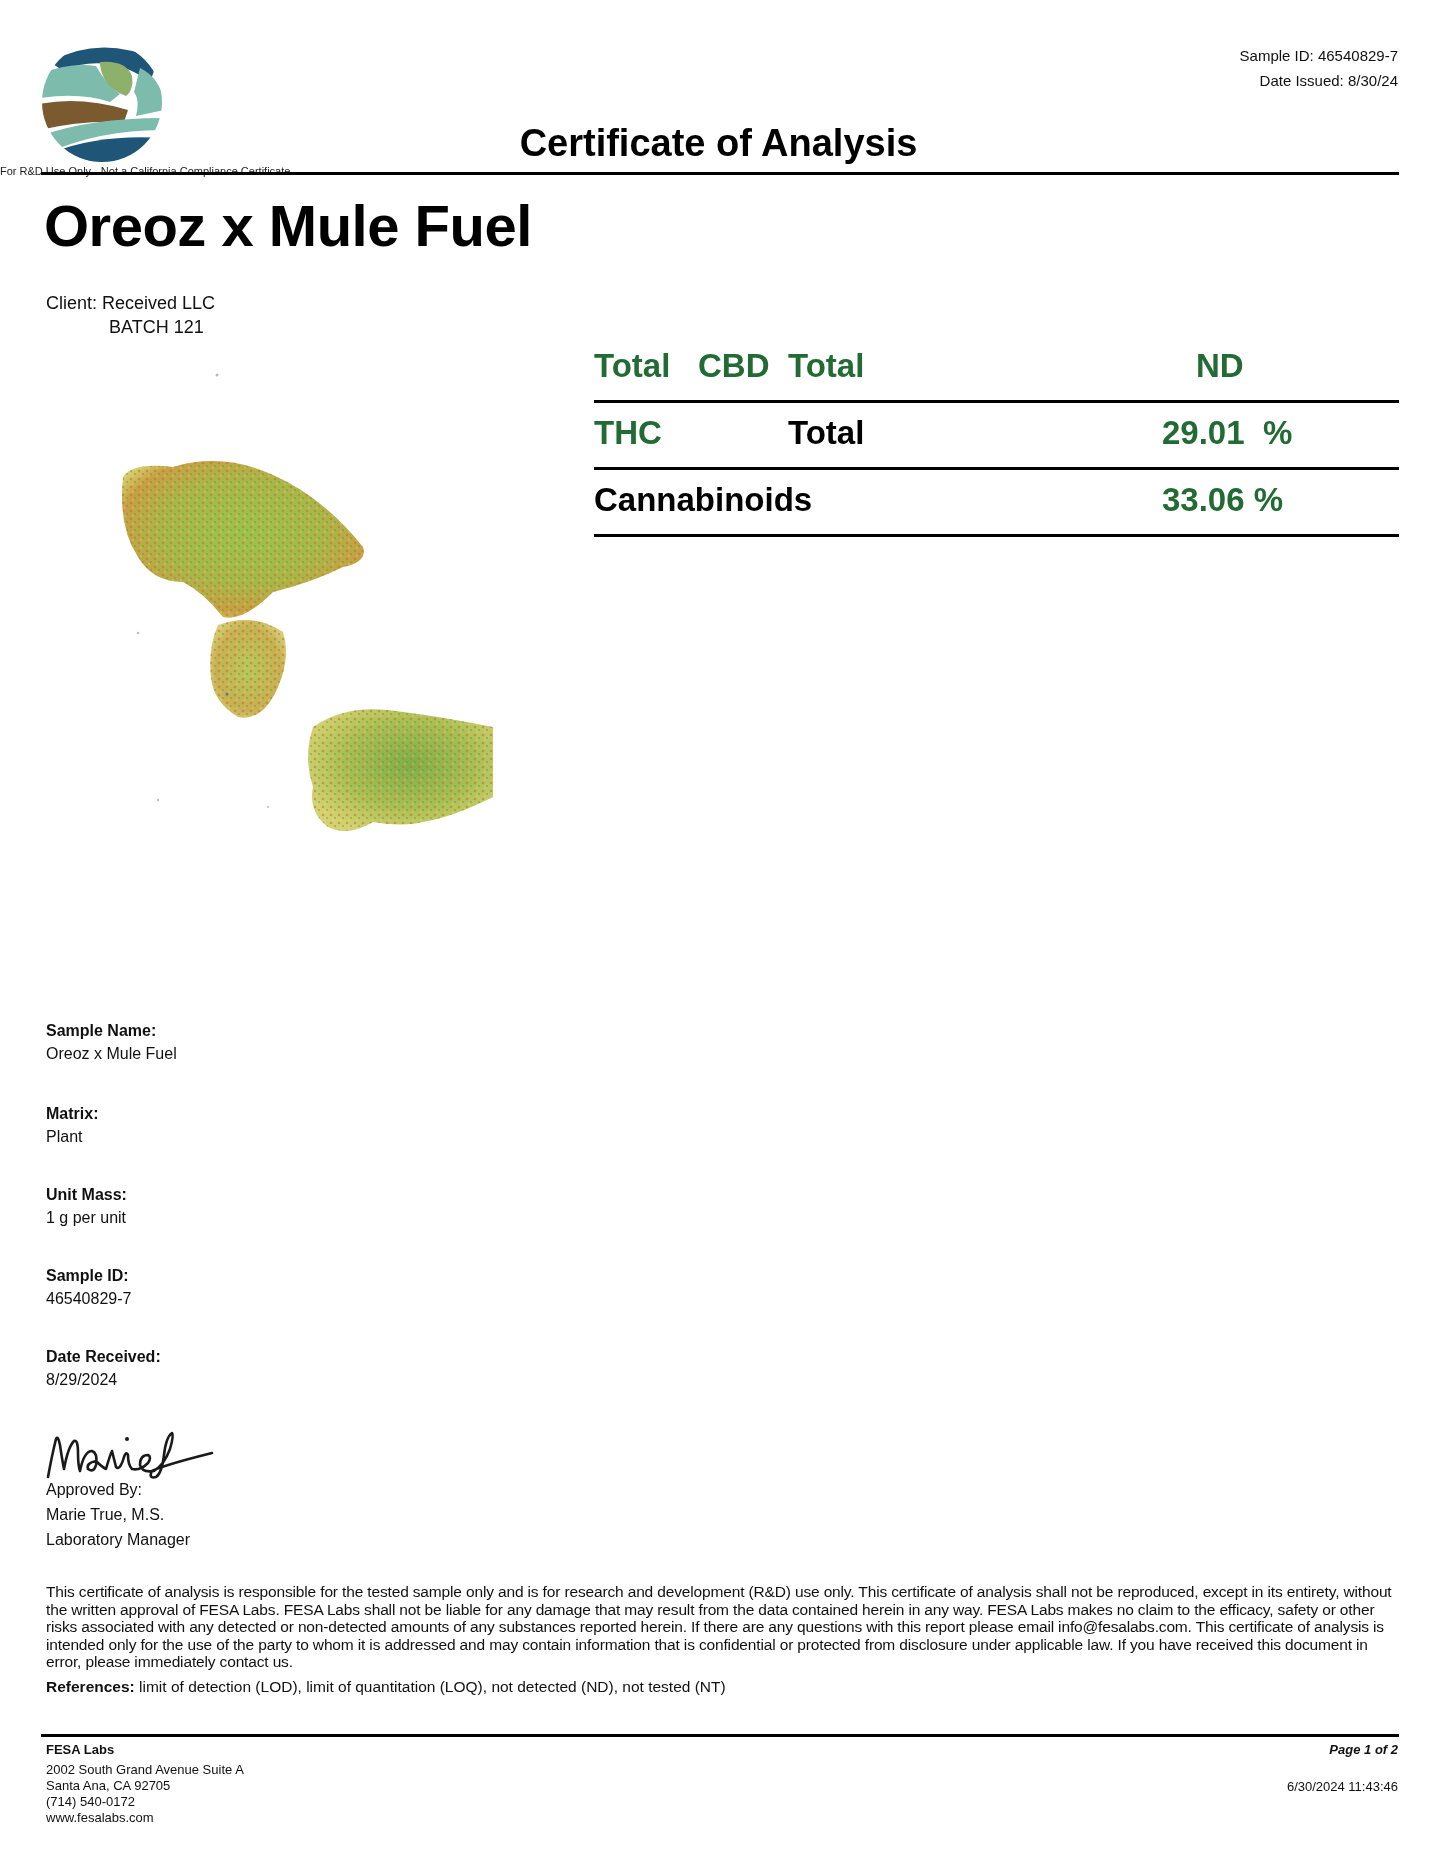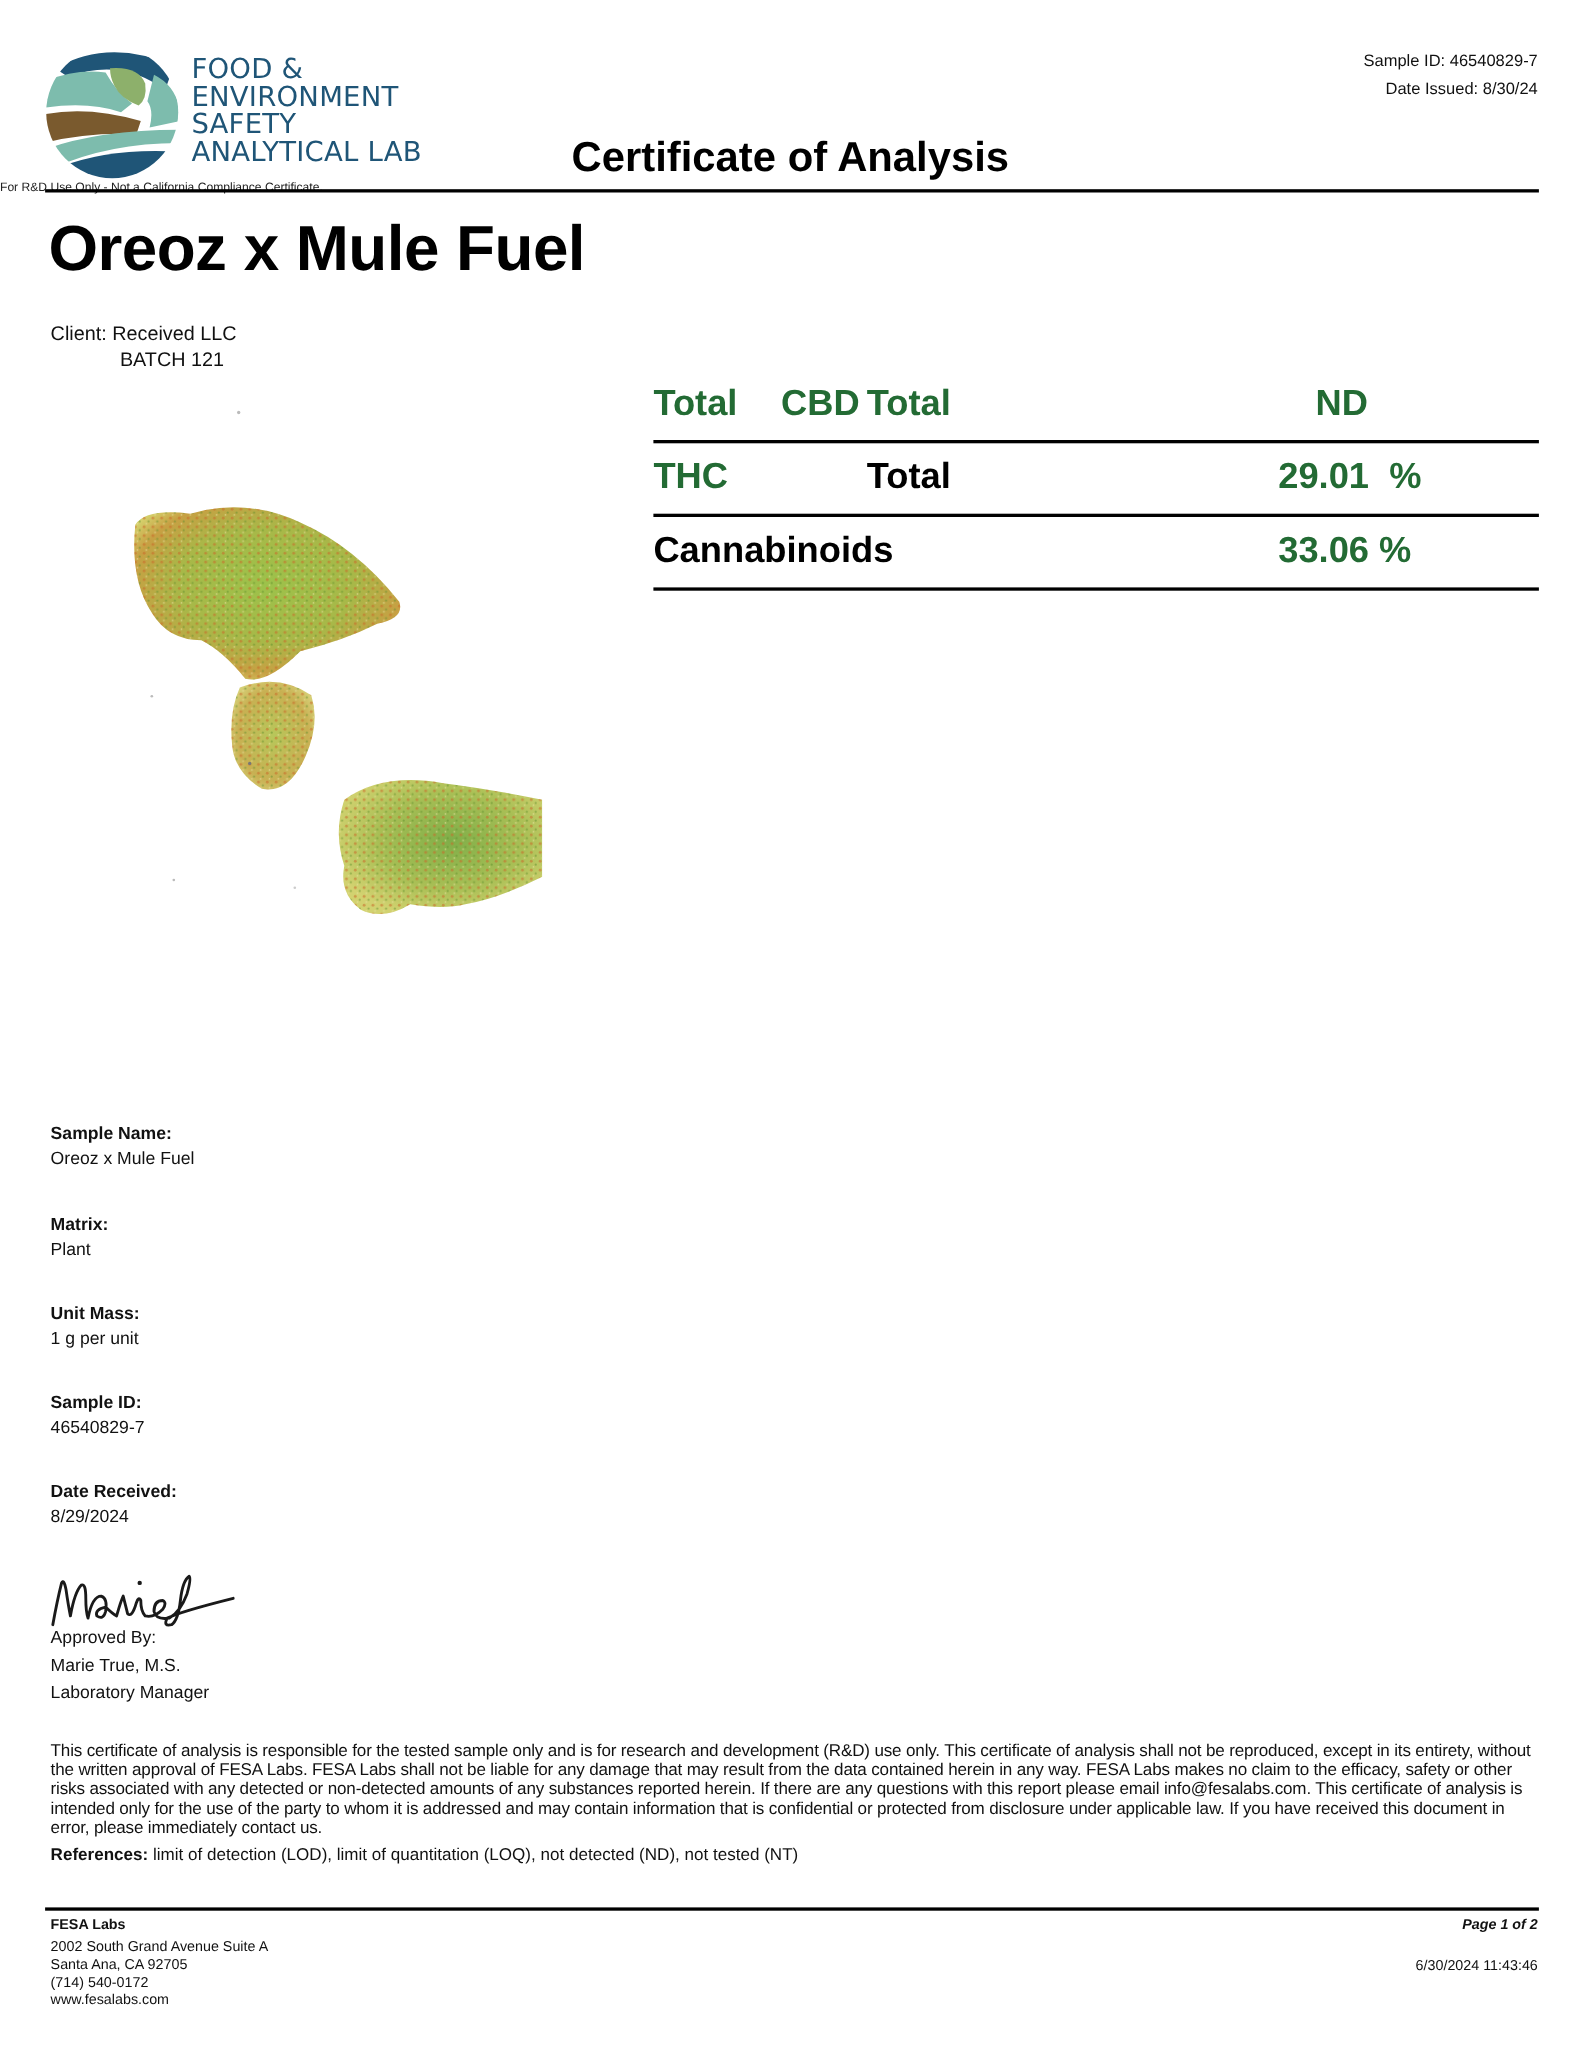--- a/index.html
+++ b/index.html
@@ -75,45 +75,39 @@
 
       <path d="M100 28 Q124 40 124 70 L96 76 Q100 60 94 52 Z" fill="#7dbcad"></path>
 
       <path d="M0 64 Q40 56 88 70 L84 82 Q40 80 0 90 Z" fill="#7a5a2e"></path>
 
       <path d="M0 96 Q50 78 124 78 L124 90 Q60 90 10 112 L0 112 Z" fill="#7dbcad"></path>
 
       <path d="M14 112 Q60 94 124 98 L124 124 L0 124 Z" fill="#1f5577"></path>
     </g>
   </svg>
-  <div class="logo-text">
-    <div>FOOD &amp;</div>
-    <div>ENVIRONMENT</div>
-    <div>SAFETY</div>
-    <div>ANALYTICAL LAB</div>
-  </div>
 </div>
 
 <div class="abs meta-right">
   <div>Sample ID: 46540829-7</div>
   <div>Date Issued: 8/30/24</div>
 </div>
 
 <div class="abs coa-title"><span>Certificate of Analysis</span></div>
 <div class="abs coa-sub">For R&amp;D Use Only - Not a California Compliance Certificate.</div>
 <div class="abs header-rule"></div>
 
 <div class="abs product-title">Oreoz x Mule Fuel</div>
 <div class="abs client">Client: Received LLC</div>
 <div class="abs batch">BATCH 121</div>
 
 <div class="abs results">
   <div class="res-row">
     <span class="cell green" style="left:0">Total</span>
-    <span class="cell green" style="left:116px">CBD</span>
+    <span class="cell green" style="left:104px">CBD</span>
     <span class="cell green" style="left:194px">Total</span>
     <span class="cell green" style="left:602px">ND</span>
   </div>
   <div class="res-row">
     <span class="cell green" style="left:0">THC</span>
     <span class="cell black" style="left:194px">Total</span>
     <span class="cell green" style="left:568px; white-space:pre;">29.01  %</span>
   </div>
   <div class="res-row">
     <span class="cell black" style="left:0">Cannabinoids</span>

